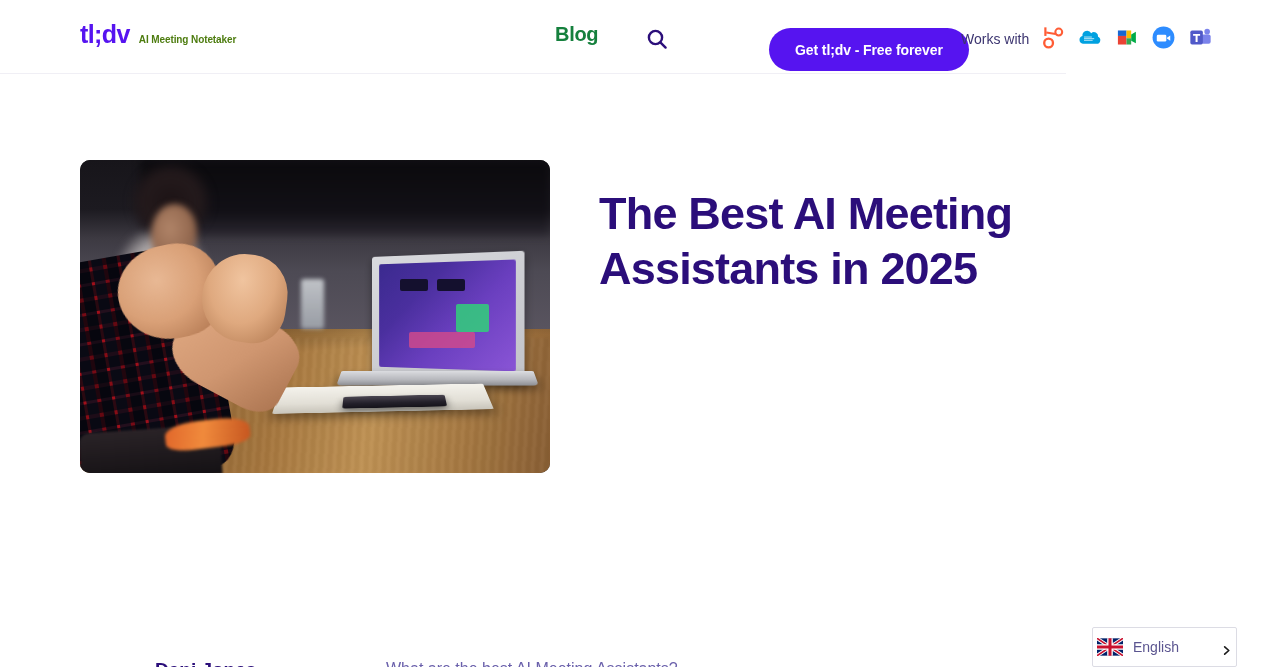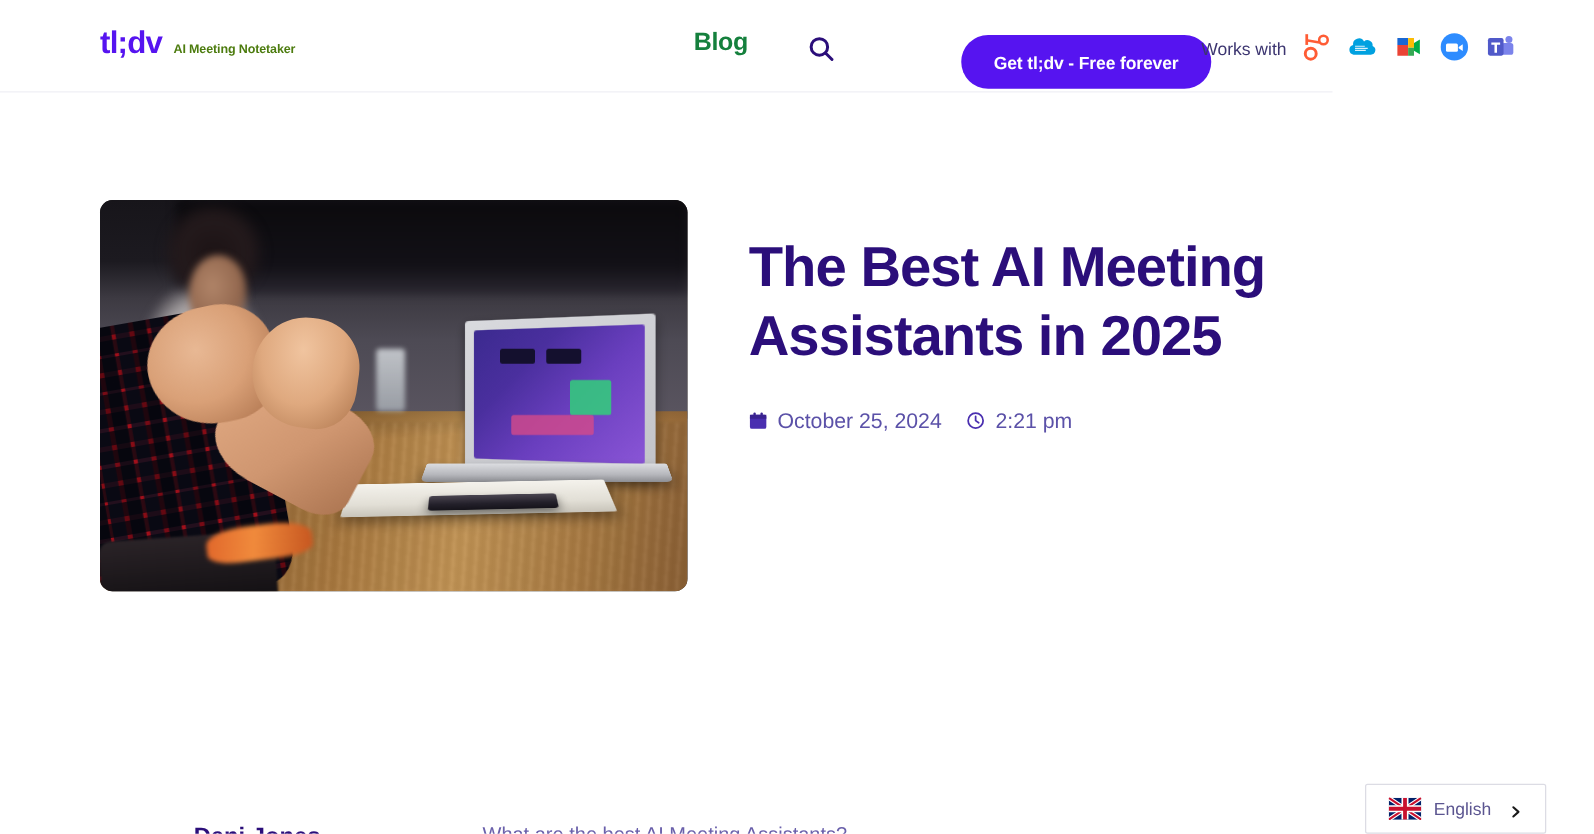--- a/index.html
+++ b/index.html
@@ -320,21 +320,21 @@
     left: 1092px;
     top: 627px;
     width: 145px;
     height: 40px;
     background: #ffffff;
     border: 1px solid #dcdce4;
     border-radius: 2px;
     display: flex;
     align-items: center;
     gap: 10px;
-    padding: 0 18px;
+    padding: 0 4px;
     cursor: pointer;
   }
   .lang-flag { width: 26px; height: 18px; display: block; flex: 0 0 auto; border-radius: 1px; }
   .lang-label { font-size: 14px; color: #5b5590; flex: 1; }
   .lang-chevron { width: 11px; height: 11px; display: block; }
 </style>
 </head>
 <body>
 
 <header class="site-header">
@@ -428,43 +428,20 @@
       <div class="hp-hand-a"></div>
       <div class="hp-hand-b"></div>
       <div class="hp-chair"></div>
       <div class="hp-orange"></div>
     </div>
   </div>
 
   <div class="hero-text">
     <h1 class="post-title">The Best AI Meeting Assistants in 2025</h1>
 
-    <div class="post-meta">
-      <div class="meta-item">
-        <span class="meta-icon">
-          <svg viewBox="0 0 16 16" width="15" height="15">
-            <rect x="1" y="3" width="14" height="12" rx="1.6" fill="#4a2fb0"></rect>
-            <rect x="1" y="3" width="14" height="3.4" fill="#3a2390"></rect>
-            <rect x="4" y="1" width="2" height="3.2" rx="1" fill="#3a2390"></rect>
-            <rect x="10" y="1" width="2" height="3.2" rx="1" fill="#3a2390"></rect>
-          </svg>
-        </span>
-        <span>October 25, 2024</span>
-      </div>
-
-      <div class="meta-item">
-        <span class="meta-icon">
-          <svg viewBox="0 0 16 16" width="15" height="15" fill="none" stroke="#4a2fb0" stroke-width="1.5">
-            <circle cx="8" cy="8" r="6.4"></circle>
-            <path d="M8 4.4V8l2.6 1.8" stroke-linecap="round"></path>
-          </svg>
-        </span>
-        <span>2:21 pm</span>
-      </div>
-    </div>
   </div>
 </section>
 
 <section class="article-body">
 
   <aside class="author-block">
     <a class="author-name" href="#">Dani Jones</a>
     
   </aside>
 

